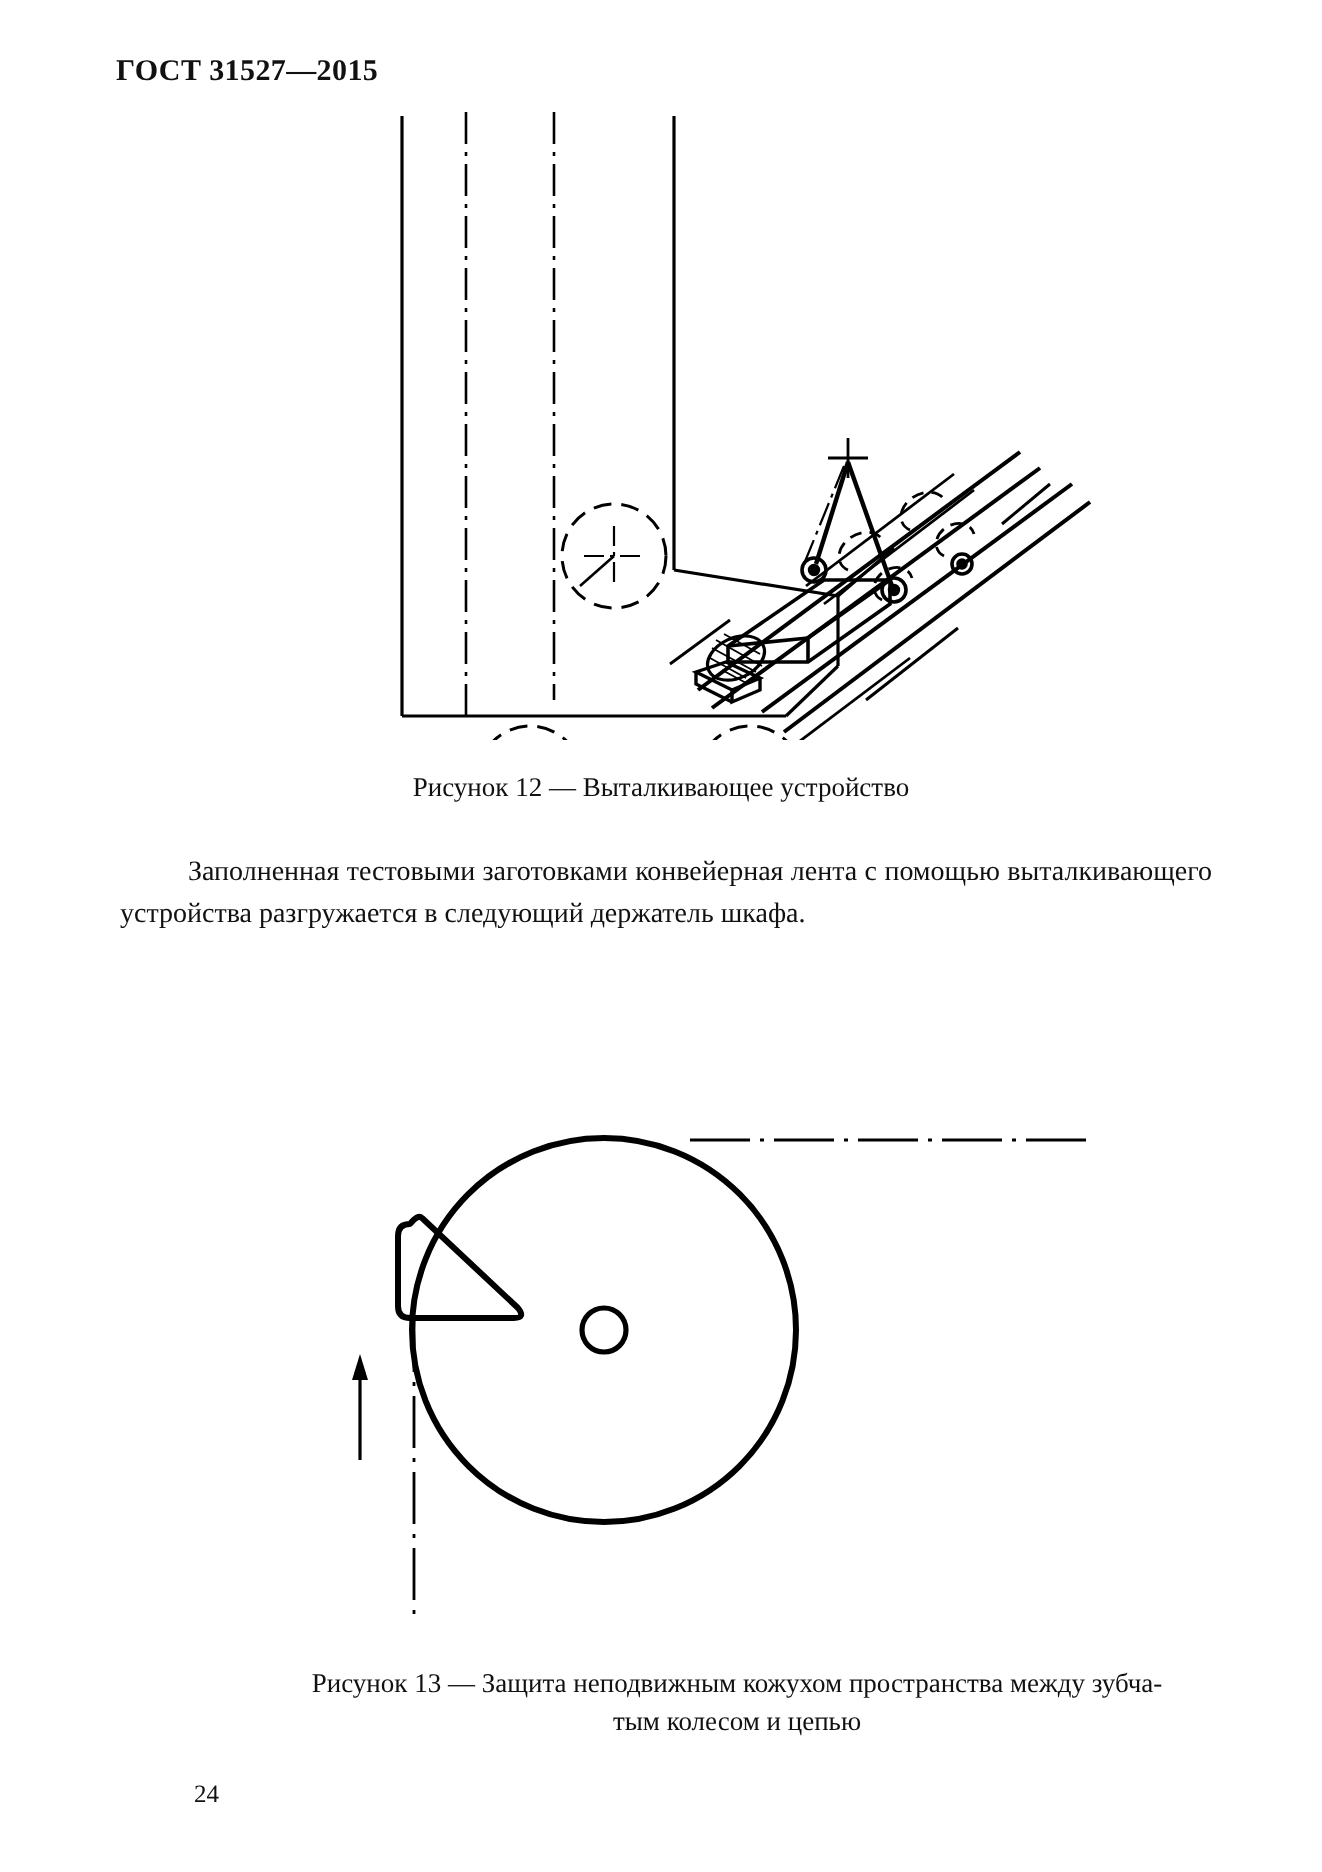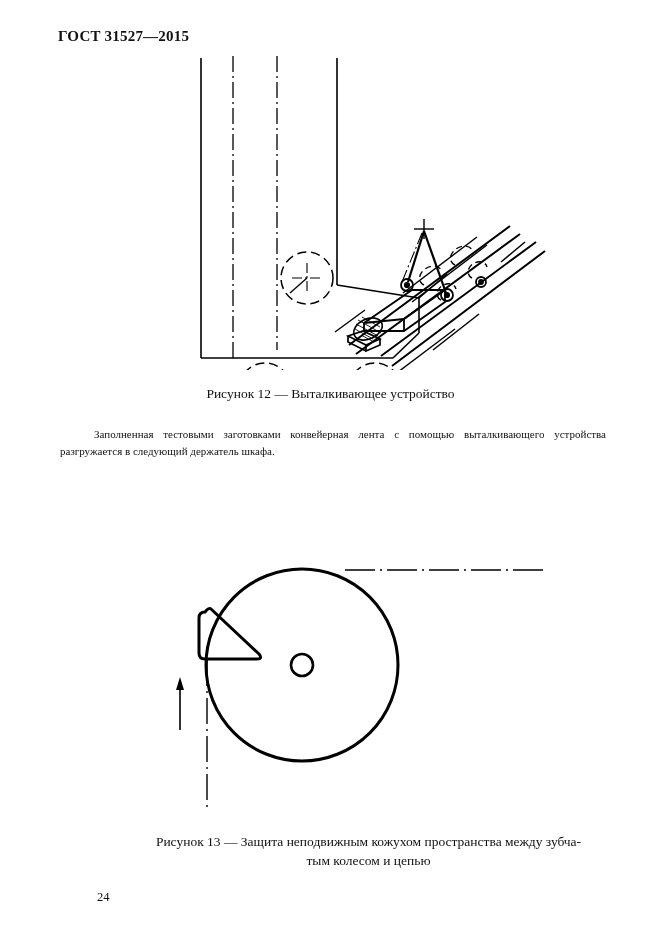--- a/index.html
+++ b/index.html
@@ -55,21 +55,21 @@
   #figure-12-caption { left: 0; top: 384px; }
   #figure-13-caption { left: 0; top: 832px; padding-left: 38px; }
   .figure-caption .cap-line { display: block; }
 
   
   .body-paragraph {
     position: absolute;
     left: 60px;
     top: 426px;
     width: 546px;
-    font-size: 11px;
+    font-size: 14px;
     line-height: 1.52;
     text-align: justify;
     text-indent: 34px;
   }
 
   
   .page-number {
     position: absolute;
     left: 56px;
     top: 890px;

